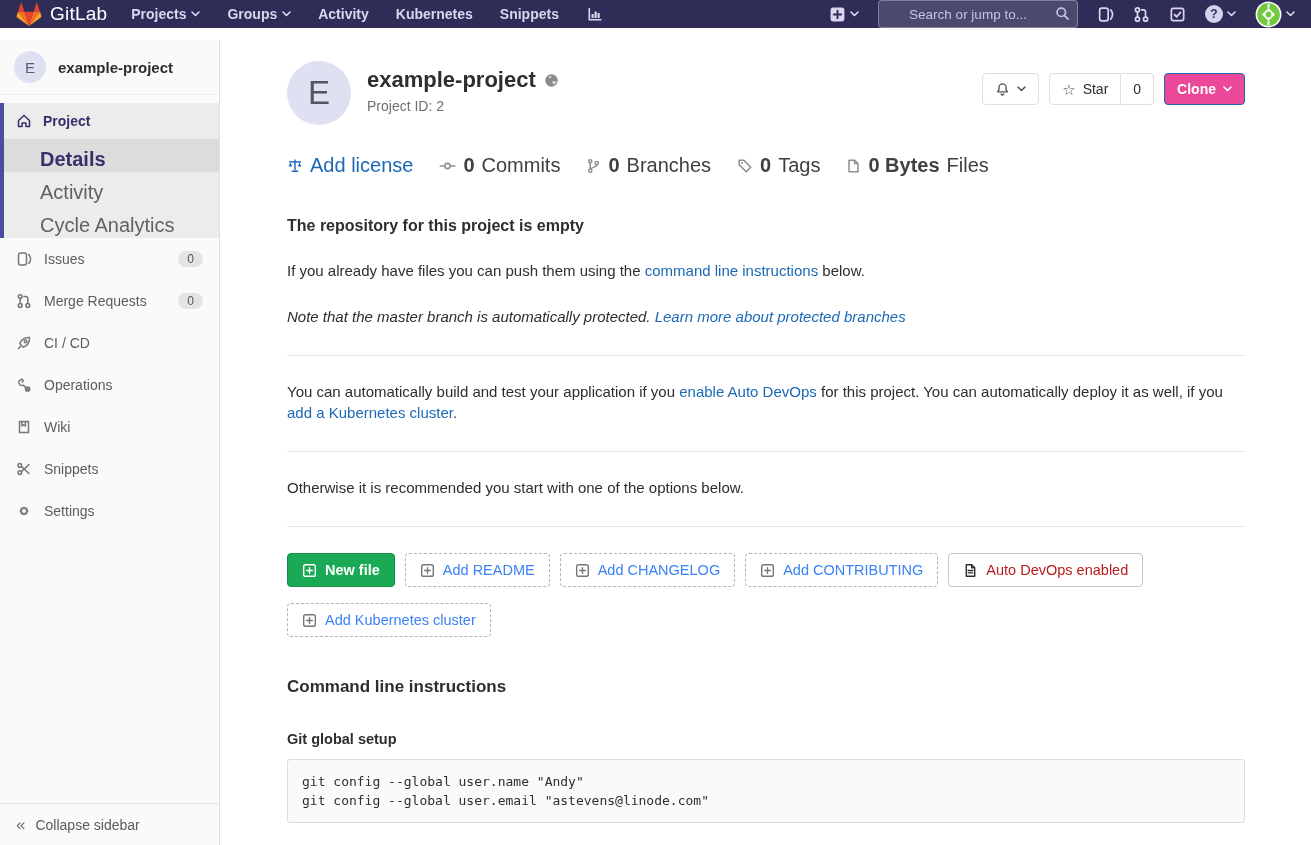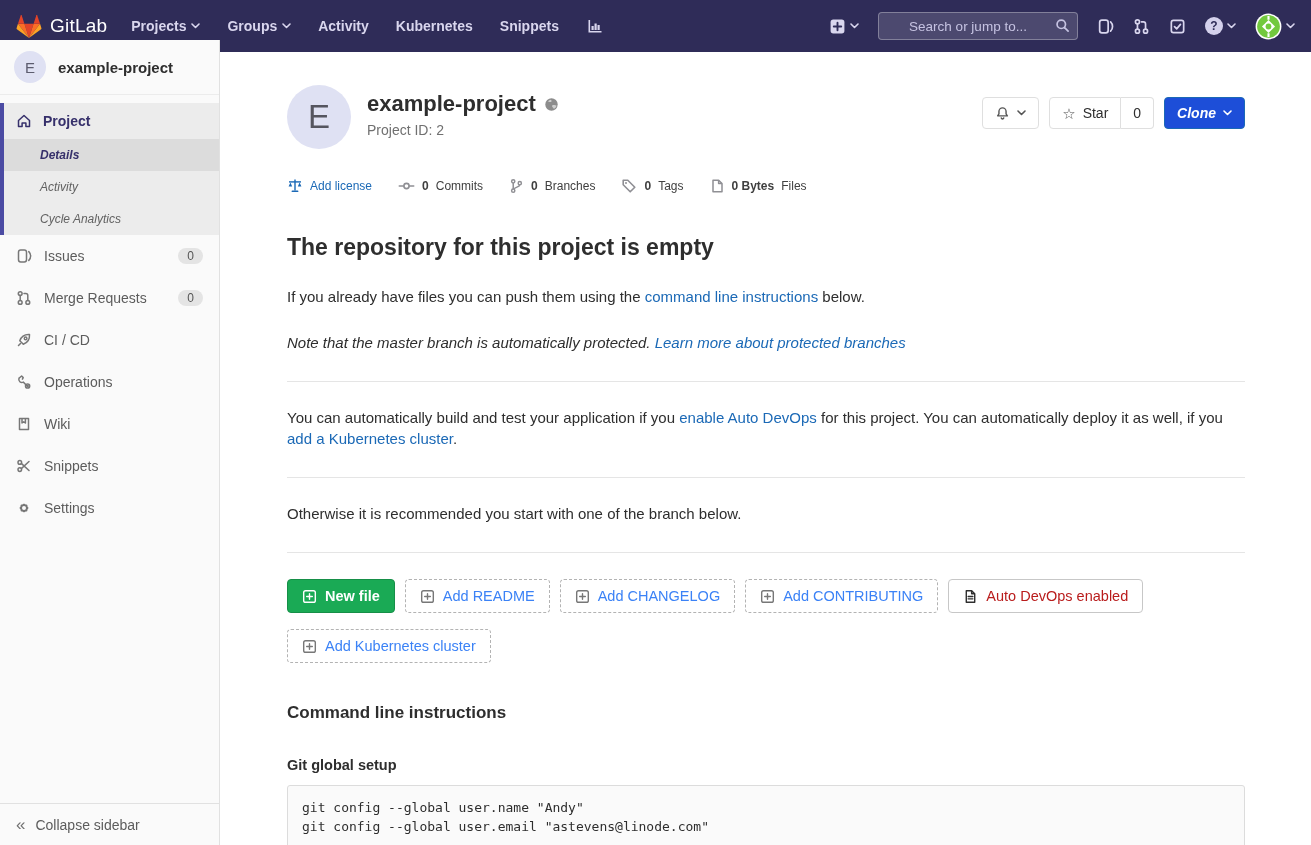--- a/index.html
+++ b/index.html
@@ -1,21 +1,21 @@
 <!DOCTYPE html>
 <html><head>
 <meta charset="utf-8">
 <style>
   * { margin:0; padding:0; box-sizing:border-box; }
   html,body { width:1311px; height:845px; overflow:hidden; }
   body { font-family:"Liberation Sans", sans-serif; background:#fff; color:#2e2e2e; }
   svg { display:block; }
 
   
-  .navbar { height:52px; background:#2f2c58; display:flex; align-items:center; padding:0 16px; }
+  .navbar { height:28px; background:#2f2c58; display:flex; align-items:center; padding:0 16px; }
   .brand { display:flex; align-items:center; gap:8px; margin-right:24px; cursor:pointer; }
   .brand-name { color:#fff; font-size:19px; font-weight:500; letter-spacing:.2px; }
   .nav-links { display:flex; align-items:center; gap:27px; }
   .nav-link { color:#d9d6ee; font-size:14px; font-weight:600; display:flex; align-items:center; gap:5px; cursor:pointer; }
   .caret { width:9px; height:6px; }
   .caret polyline { fill:none; stroke:currentColor; stroke-width:1.6; stroke-linecap:round; stroke-linejoin:round; }
   .nav-chart { margin-left:27px; color:#d9d6ee; cursor:pointer; }
   .nav-right { margin-left:auto; display:flex; align-items:center; gap:19px; }
   .plus-btn { display:flex; align-items:center; gap:4px; color:#d9d6ee; cursor:pointer; }
   .search-wrap { position:relative; }
@@ -29,51 +29,51 @@
   
   .sidebar { position:absolute; left:0; top:40px; bottom:0; width:220px; background:#fafafa; border-right:1px solid #e1e1e1; }
   .ctx-header { display:flex; align-items:center; gap:12px; padding:11px 14px; border-bottom:1px solid #ececec; cursor:pointer; }
   .ctx-avatar { width:32px; height:32px; border-radius:50%; background:#dfe1f3; color:#5c5c6e; font-size:15px; display:flex; align-items:center; justify-content:center; }
   .ctx-name { font-size:15px; font-weight:700; color:#2e2e2e; }
   .side-nav { margin-top:8px; }
   .side-section { border-left:4px solid #4b4ba3; background:#ececec; }
   .side-section-head { display:flex; align-items:flex-end; gap:11px; padding:10px 16px 10px 12px; cursor:pointer; }
   .side-section-head .lbl { font-size:14px; font-weight:700; color:#36306b; }
   .side-sub { }
-  .side-sub-item { display:block; padding:9px 16px 9px 36px; font-size:12px; color:#626262; cursor:pointer;font-style:italic; }
+  .side-sub-item { display:block; padding:9px 16px 1px 36px; font-size:20px; color:#626262; cursor:pointer; }
   .side-sub-item.active { background:#dcdcdc; color:#36306b; font-weight:700; }
   .side-item { display:flex; align-items:center; gap:12px; padding:13px 16px; font-size:14px; color:#5c5c5c; cursor:pointer; }
   .side-item .s-icon { color:#777; width:16px; height:16px; flex:none; }
   .badge { margin-left:auto; background:#e4e4e4; border-radius:10px; padding:1px 9px; font-size:12px; color:#555; }
   .collapse-btn { position:absolute; bottom:0; left:0; right:0; border-top:1px solid #e1e1e1; padding:12px 16px; display:flex; align-items:center; gap:10px; font-size:14px; color:#5c5c5c; cursor:pointer; background:#fafafa; }
   .collapse-glyph { font-size:17px; color:#707070; line-height:1; }
 
   
   .main { margin-left:220px; height:805px; padding:0 66px 0 67px; overflow:hidden; }
   .proj-header { display:flex; margin-top:33px; }
   .proj-avatar { width:64px; height:64px; border-radius:50%; background:#dfe1f3; color:#55555f; font-size:33px; display:flex; align-items:center; justify-content:center; flex:none; }
   .proj-meta { margin-left:16px; padding-top:6px; }
   .proj-title-row { display:flex; align-items:center; gap:8px; }
   .proj-title { font-size:22px; font-weight:700; color:#2e2e2e; }
   .proj-sub { margin-top:5px; font-size:14px; color:#707070; }
   .hdr-actions { margin-left:auto; display:flex; gap:10px; padding-top:12px; }
   .btn { height:32px; display:inline-flex; align-items:center; gap:7px; padding:0 12px; font-size:14px; border:1px solid #dfdfdf; border-radius:4px; background:#fff; color:#2e2e2e; cursor:pointer; font-family:"Liberation Sans",sans-serif; }
   .btn-group { display:flex; }
   .btn-group .btn:first-child { border-radius:4px 0 0 4px; }
   .btn-group .btn:last-child { border-radius:0 4px 4px 0; border-left:none; }
-  .btn-primary { background:#1d4ed8; border-color:#1b69b6; color:#fff; font-weight:600;font-style:italic; }
+  .btn-primary { background:#ec4899; border-color:#1b69b6; color:#fff; font-weight:600; }
   .star-glyph { font-size:15px; color:#555; line-height:1; }
 
-  .stats-row { display:flex; align-items:center; gap:26px; margin-top:29px; font-size:12px; color:#404040; }
+  .stats-row { display:flex; align-items:center; gap:26px; margin-top:29px; font-size:20px; color:#404040; }
   .stat { display:flex; align-items:center; gap:7px; cursor:pointer; }
   .stat b { font-weight:700; }
   .link { color:#1b69b6; text-decoration:none; cursor:pointer; }
   .stat-icon { color:#8f8f94; }
 
-  .empty-h { margin-top:40px; font-size:23px; font-weight:700; color:#2e2e2e; }
+  .empty-h { margin-top:40px; font-size:16px; font-weight:700; color:#2e2e2e; }
   .para { margin-top:25px; font-size:15px; line-height:21px; color:#2e2e2e; }
   .note { font-style:italic; }
   hr.div { border:none; border-top:1px solid #e5e5e5; margin:28px 0 0 0; }
 
   .actions-row { display:flex; gap:10px; margin-top:26px; }
   .abtn { height:34px; display:inline-flex; align-items:center; gap:8px; padding:0 14px; font-size:14.5px; border-radius:4px; background:#fff; cursor:pointer; font-family:"Liberation Sans",sans-serif; }
   .abtn-green { background:#1aaa55; border:1px solid #168f48; color:#fff; font-weight:600; }
   .abtn-dashed { border:1px dashed #b3b3b3; color:#3b82f6; }
   .abtn-solid { border:1px solid #c7c7c7; color:#b91c1c; }
   .abtn .bi { flex:none; }
@@ -380,21 +380,21 @@
   </p>
 
   <hr class="div">
 
   <p class="para">
     <span>You can automatically build and test your application if you </span><span class="link">enable Auto DevOps</span><span> for this project. You can automatically deploy it as well, if you </span><span class="link">add a Kubernetes cluster</span><span>.</span>
   </p>
 
   <hr class="div">
 
-  <p class="para">Otherwise it is recommended you start with one of the branch below.</p>
+  <p class="para">Otherwise it is recommended you start with one of the options below.</p>
 
   <hr class="div">
 
   <div class="actions-row">
     <button class="abtn abtn-green">
       <svg class="bi" width="15" height="15" viewBox="0 0 16 16" fill="none" stroke="#fff" stroke-width="1.5">
           <rect x="1.8" y="1.8" width="12.4" height="12.4" rx="2"></rect>
           <path d="M8 5v6M5 8h6" stroke-linecap="round"></path>
         </svg>
       <span>New file</span>

